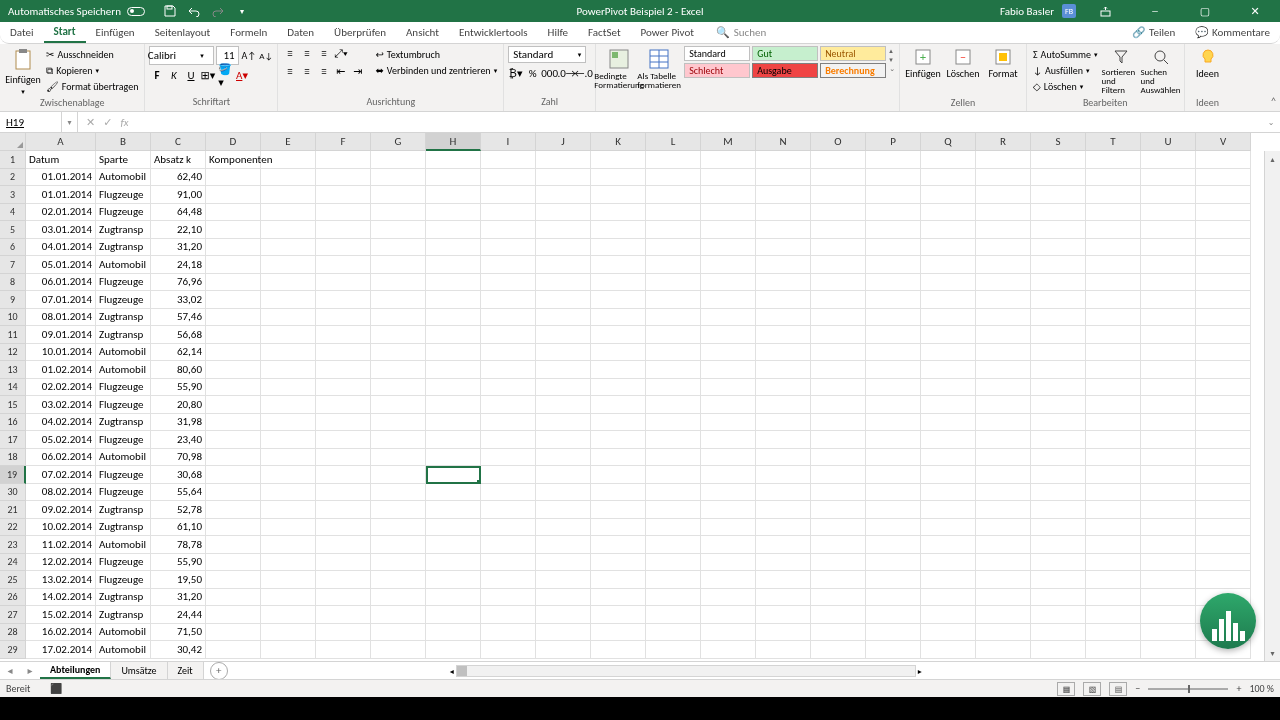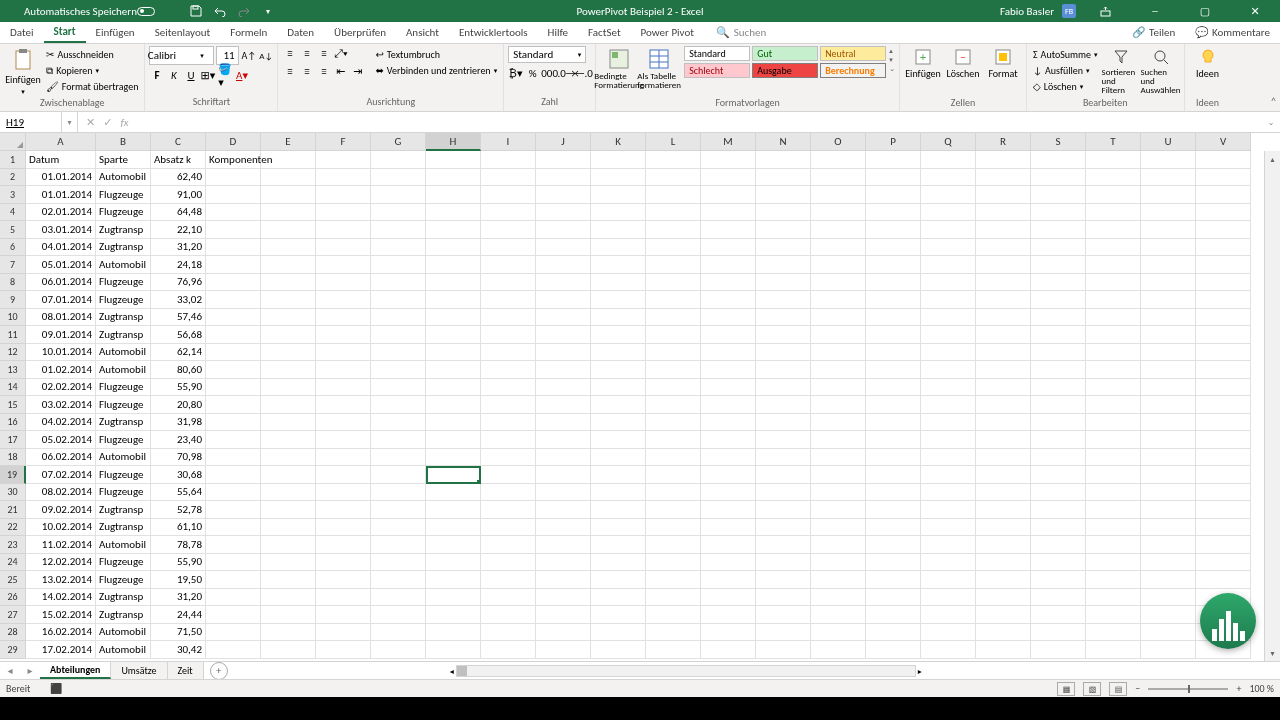--- a/index.html
+++ b/index.html
@@ -2,32 +2,32 @@
 <html><head>
 <meta charset="utf-8">
 <style>
 * { box-sizing: border-box; margin: 0; padding: 0; font-family: 'Segoe UI', Calibri, sans-serif; }
 body { width: 1280px; height: 720px; background: #000; overflow: hidden; position: relative; }
 
 .excel { position: absolute; top: 0; left: 0; width: 1280px; height: 697px; background: #fff; display: flex; flex-direction: column; }
 
 
 .titlebar { height: 22px; background: #217346; display: flex; align-items: center; color: #fff; font-size: 11px; position: relative; }
-.autosave { display: flex; align-items: center; padding: 0 24px; }
+.autosave { display: flex; align-items: center; gap: 6px; padding: 0 8px; }
 .toggle { width: 18px; height: 9px; border: 1px solid #fff; border-radius: 5px; position: relative; }
 .toggle::after { content: ''; width: 4px; height: 4px; background: #fff; border-radius: 50%; position: absolute; left: 2px; top: 1.5px; }
 .qat { display: flex; gap: 10px; padding: 0 10px; }
 .qat-icon { width: 14px; height: 14px; display: flex; align-items: center; justify-content: center; }
 .title-center { position: absolute; left: 50%; transform: translateX(-50%); }
 .title-right { margin-left: auto; display: flex; align-items: center; gap: 8px; padding-right: 4px; }
 .user-badge { width: 14px; height: 14px; background: #5a8fd6; border-radius: 2px; display: flex; align-items: center; justify-content: center; font-size: 8px; }
 .win-btn { width: 42px; height: 22px; display: flex; align-items: center; justify-content: center; font-size: 11px; }
 
 
-.ribbon-tabs { height: 22px; background: #fff; border-bottom: 1px solid #d4d4d4; display: flex; align-items: stretch; font-size: 11px; }
+.ribbon-tabs { height: 22px; background: #fff; border-bottom: 1px solid #d4d4d4; display: flex; align-items: stretch; font-size: 11px; border-radius: 9px; }
 .ribbon-tab { padding: 0 10px; display: flex; align-items: center; color: #444; cursor: pointer; }
 .ribbon-tab.active { color: #217346; border-bottom: 2px solid #217346; font-weight: bold; }
 .right-tabs { margin-left: auto; display: flex; }
 .search-box-r { display: flex; align-items: center; gap: 4px; margin-left: 12px; color: #888; }
 
 
 .ribbon { height: 68px; background: #f3f2f1; border-bottom: 1px solid #d4d4d4; display: flex; font-size: 10px; position: relative; }
 .group { display: flex; flex-direction: column; justify-content: space-between; border-right: 1px solid #e1e1e1; padding: 2px 4px; }
 .group-body { display: flex; gap: 2px; flex: 1; align-items: flex-start; }
 .group-label { text-align: center; font-size: 10px; color: #666; padding-bottom: 1px; }
@@ -319,21 +319,20 @@
           <div class="style-box style-schlecht">Schlecht</div>
           <div class="style-box style-ausgabe">Ausgabe</div>
           <div class="style-box style-berechnung">Berechnung</div>
         </div>
         <div style="display:flex;flex-direction:column;font-size:7px;color:#666;margin-left:1px">
           <span>▴</span>
           <span>▾</span>
           <span>⌄</span>
         </div>
       </div>
-      <div class="group-label">Formatvorlagen</div>
     </div>
 
     <div class="group">
       <div class="group-body">
         <div class="big-btn">
             <svg width="18" height="18">
               <rect x="2" y="2" width="14" height="14" fill="#fff" stroke="#888"></rect>
               <text x="9" y="13" text-anchor="middle" font-size="12" fill="#4caf50">+</text>
             </svg>
             <span>Einfügen</span>

